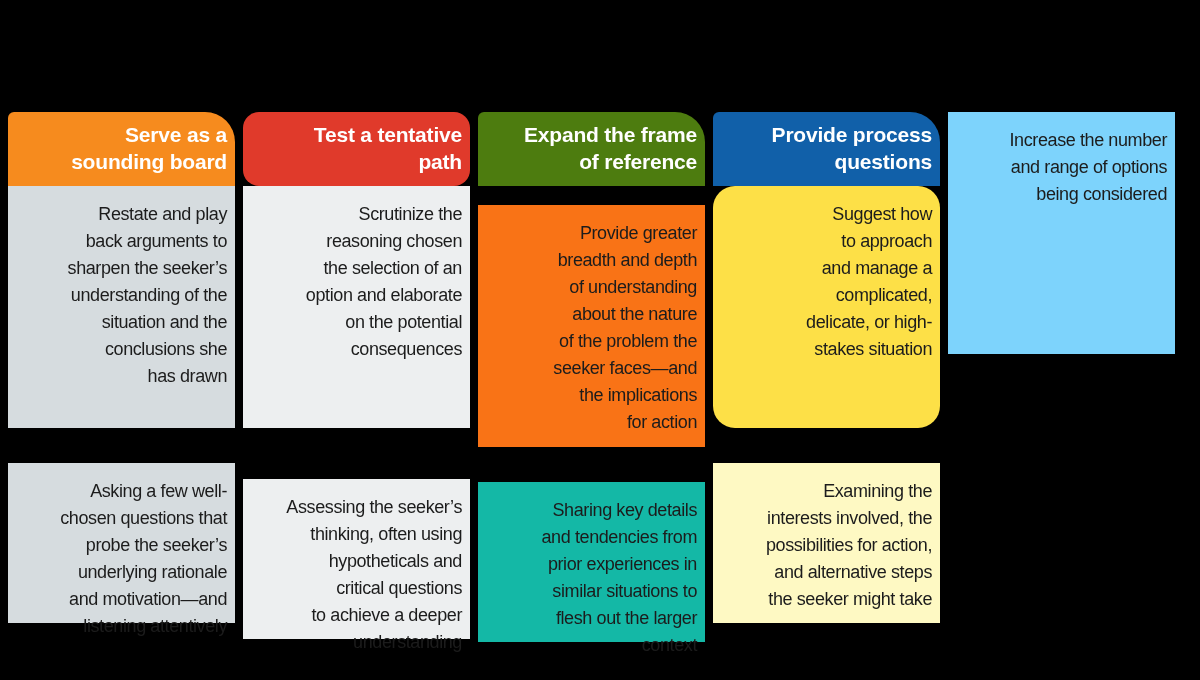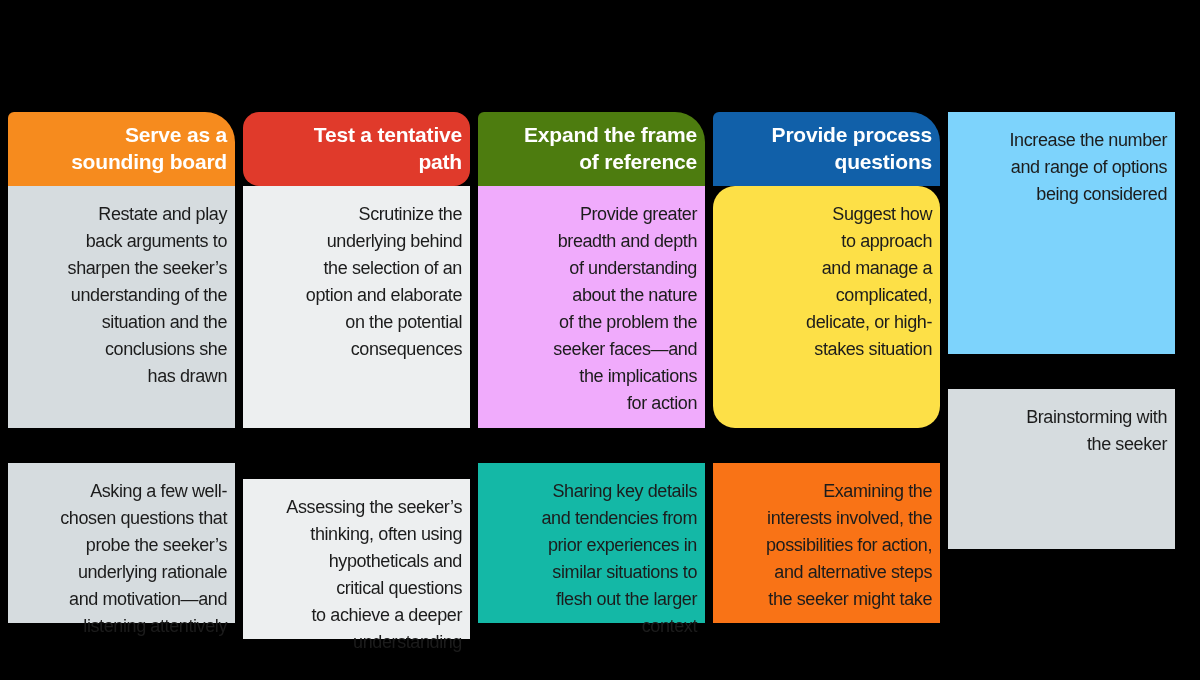--- a/index.html
+++ b/index.html
@@ -71,38 +71,38 @@
 probe the seeker’s
 underlying rationale
 and motivation—and
 listening attentively</div>
     </div>
 
     <div class="col">
       <div class="hdr" style="background: rgb(224, 58, 43); border-radius: 16px;">Test a tentative
 path</div>
       <div class="cell row1" style="background: rgb(237, 239, 240);">Scrutinize the
-underlying behind
+reasoning chosen
 the selection of an
 option and elaborate
 on the potential
 consequences</div>
       <div class="spacer"></div>
       <div class="cell row2" style="background: rgb(237, 239, 240); margin-top: 16px;">Assessing the seeker’s
 thinking, often using
 hypotheticals and
 critical questions
 to achieve a deeper
 understanding</div>
     </div>
 
     <div class="col">
       <div class="hdr" style="background: #4d7c0f;">Expand the frame
 of reference</div>
-      <div class="cell row1" style="background: #f0abfc;">Provide greater
+      <div class="cell row1" style="background: #f97316; margin-top: 19px;">Provide greater
 breadth and depth
 of understanding
 about the nature
 of the problem the
 seeker faces—and
 the implications
 for action</div>
       <div class="spacer"></div>
       <div class="cell row2" style="background: #14b8a6;">Sharing key details
 and tendencies from
@@ -115,30 +115,28 @@
     <div class="col">
       <div class="hdr" style="background: rgb(17, 96, 169);">Provide process
 questions</div>
       <div class="cell row1" style="background: #fde047; border-radius: 22px;">Suggest how
 to approach
 and manage a
 complicated,
 delicate, or high-
 stakes situation</div>
       <div class="spacer"></div>
-      <div class="cell row2" style="background: #f97316;">Examining the
+      <div class="cell row2" style="background: #fef9c3;">Examining the
 interests involved, the
 possibilities for action,
 and alternative steps
 the seeker might take</div>
     </div>
 
     <div class="col">
       <div class="cell row1" style="background: #7dd3fc;">Increase the number
 and range of options
 being considered</div>
       <div class="spacer"></div>
-      <div class="cell row2" style="background: rgb(214, 220, 223);">Brainstorming with
-the seeker</div>
     </div>
 
   </div>
 </div>
 
 </body></html>

